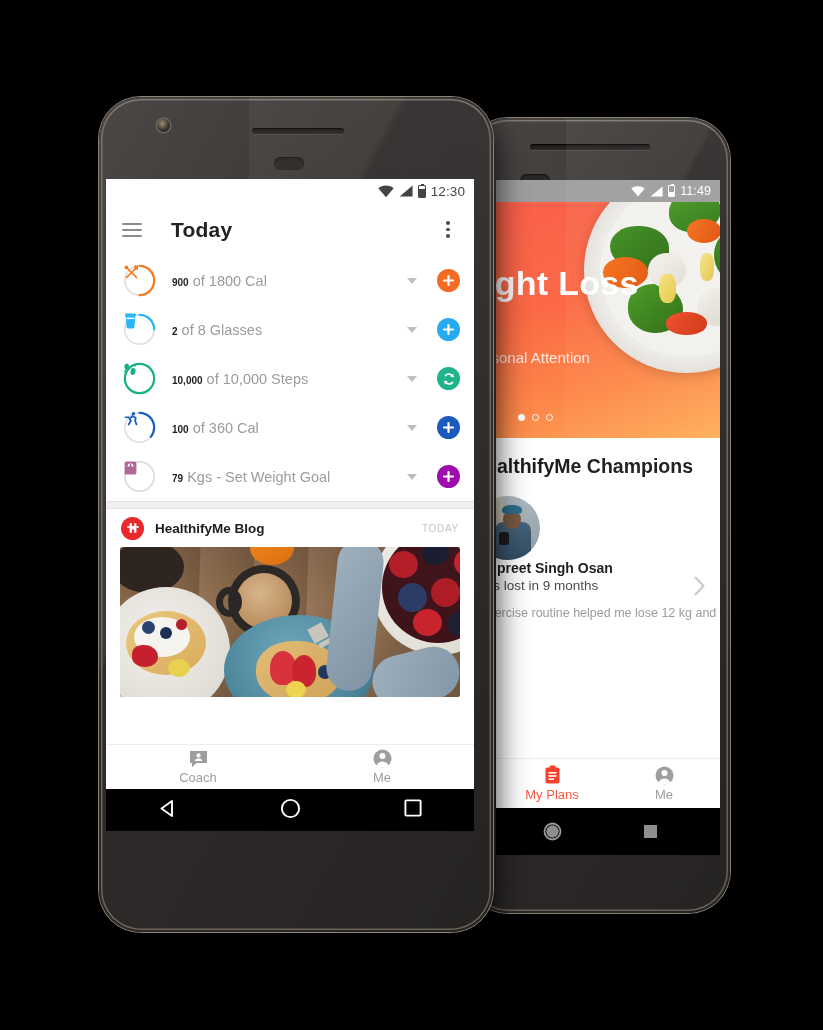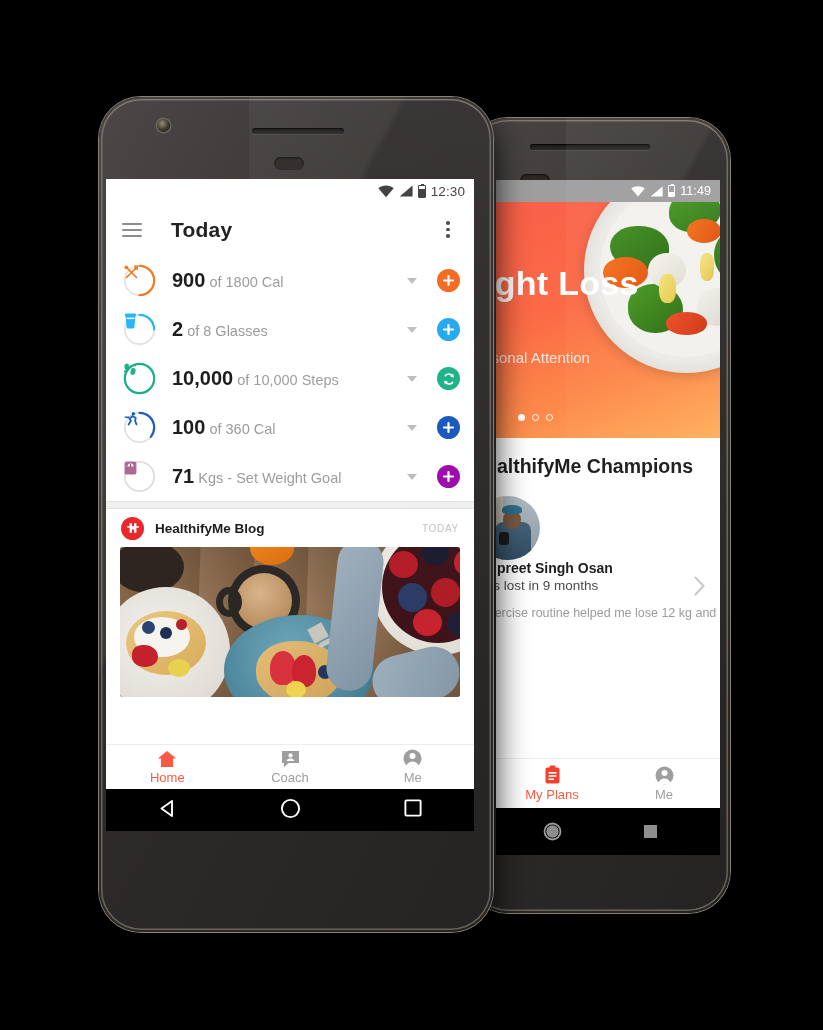--- a/index.html
+++ b/index.html
@@ -59,21 +59,21 @@
   .appbar-title { flex:1; font-size:21px; font-weight:bold; color:#222; margin-left:29px; letter-spacing:.2px; }
   .kebab { width:20px; display:flex; flex-direction:column; align-items:center; gap:3px; cursor:pointer; }
   .kebab i { width:3.4px; height:3.4px; border-radius:50%; background:#4a4a4a; }
 
   .rows { background:#fff; }
   .row { display:flex; align-items:center; height:49px; padding:0 14px 0 17px; }
   .ring { position:relative; width:33px; height:33px; flex:0 0 33px; }
   .ring svg { position:absolute; inset:0; }
   .ring .gl { position:absolute; inset:0; display:flex; align-items:center; justify-content:center; }
   .row-text { flex:1; margin-left:16px; font-size:14.5px; color:#9b9b9b; white-space:nowrap; }
-  .row-text b { color:#1d1d1d; font-size:20px; font-weight:bold; }
+  .row-text b { color:#1d1d1d; font-size:10px; font-weight:bold; }
   .caret { width:0; height:0; border-left:5.5px solid transparent; border-right:5.5px solid transparent;
            border-top:6px solid #bdbdbd; margin-right:20px; cursor:pointer; }
   .fab { width:23px; height:23px; border-radius:50%; display:flex; align-items:center; justify-content:center;
          color:#fff; flex:0 0 23px; cursor:pointer; }
   .fab svg { display:block; }
 
   .divider { height:8px; background:#f0f0f0; border-top:1px solid #e2e2e2; border-bottom:1px solid #e2e2e2; }
 
   .blog-head { display:flex; align-items:center; height:38px; padding:0 15px; background:#fff; }
   .blog-logo { width:23px; height:23px; border-radius:50%; background:#e8282b; flex:0 0 23px;
@@ -383,21 +383,21 @@
               </svg>
             <div class="gl">
               <svg width="15" height="16" viewBox="0 0 15 16">
                 <rect x="1.6" y="1.4" width="11.8" height="13.2" rx="2.2" fill="#a34f84" opacity=".85"></rect>
                 <path d="M7.5 3.4a3 3 0 0 1 3 3h-6a3 3 0 0 1 3-3z" fill="#fff"></path>
                 <rect x="6.8" y="4" width="1.4" height="3" fill="#a34f84"></rect>
               </svg>
             </div>
           </div>
           <div class="row-text">
-            <b>71</b><span> Kgs - Set Weight Goal</span>
+            <b>79</b><span> Kgs - Set Weight Goal</span>
           </div>
           <div class="caret"></div>
           <div class="fab" style="background:#9c07ab;">
             <svg width="13" height="13" viewBox="0 0 13 13">
                 <path d="M6.5 2v9M2 6.5h9" stroke="#fff" stroke-width="2.2" stroke-linecap="round"></path>
               </svg>
           </div>
         </div>
 
       </div>
@@ -460,26 +460,20 @@
             <div style="position:absolute;left:28%;top:70%;width:26%;height:24%;border-radius:50%;background:#c7222c;"></div>
             <div style="position:absolute;left:58%;top:72%;width:24%;height:22%;border-radius:50%;background:#1e1e33;"></div>
           </div>
 
           <div style="position:absolute;left:212px;top:-8px;width:46px;height:152px;border-radius:24px;background:linear-gradient(120deg,#9fb0bd,#7f93a4);transform:rotate(6deg);"></div>
           <div style="position:absolute;left:252px;top:104px;width:88px;height:52px;border-radius:26px;background:linear-gradient(120deg,#9fb0bd,#8296a7);transform:rotate(-14deg);"></div>
         </div>
       </div>
 
       <div class="bottomnav">
-        <div class="navitem on">
-          <svg width="20" height="18" viewBox="0 0 20 18">
-            <path d="M10 1 0.8 8.6h3.1V17h12.2V8.6h3.1z" fill="#fa5a43"></path>
-          </svg>
-          <span>Home</span>
-        </div>
         <div class="navitem off">
           <svg width="19" height="18" viewBox="0 0 19 18">
             <path d="M1 1h17v12H7.5L3 17.2V13H1z" fill="#9e9e9e"></path>
             <circle cx="9.5" cy="5.4" r="2.1" fill="#fff"></circle>
             <path d="M5.6 11c.7-1.8 2.2-2.8 3.9-2.8s3.2 1 3.9 2.8z" fill="#fff"></path>
           </svg>
           <span>Coach</span>
         </div>
         <div class="navitem off">
           <svg width="19" height="19" viewBox="0 0 19 19">

